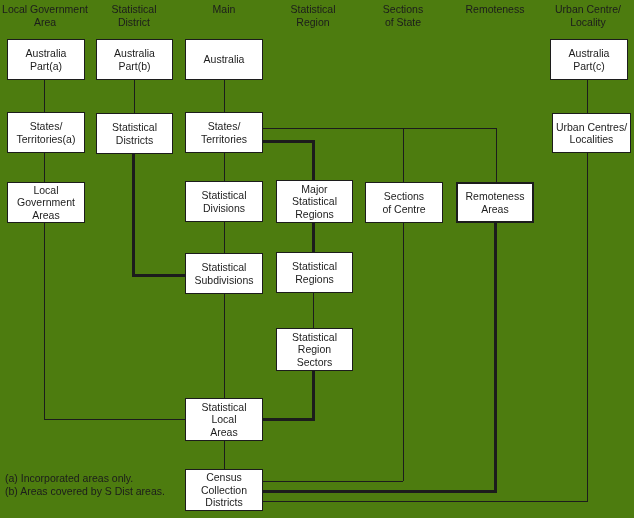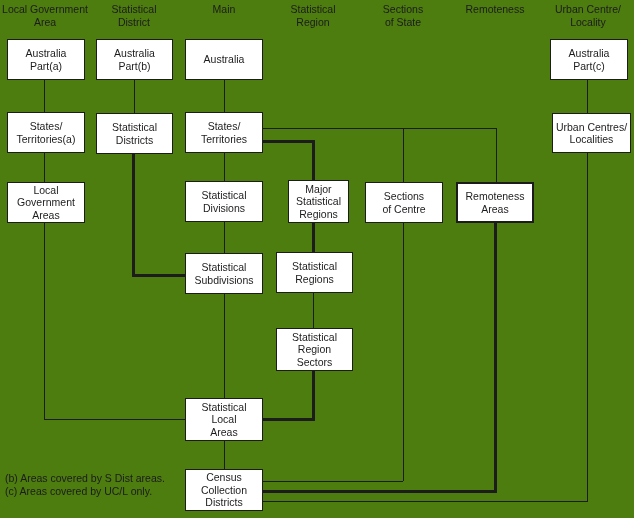--- a/index.html
+++ b/index.html
@@ -147,21 +147,21 @@
     <span class="box-label">Statistical
 Local
 Areas</span>
   </div>
   <div class="node" style="left:185px; top:469px; width:78px; height:42px;">
     <span class="box-label">Census
 Collection
 Districts</span>
   </div>
 
-  <div class="node" style="left:288px; top:180px; width:61px; height:43px;">
+  <div class="node" style="left:276px; top:180px; width:77px; height:43px;">
     <span class="box-label">Major
 Statistical
 Regions</span>
   </div>
   <div class="node" style="left:276px; top:252px; width:77px; height:41px;">
     <span class="box-label">Statistical
 Regions</span>
   </div>
   <div class="node" style="left:276px; top:328px; width:77px; height:43px;">
     <span class="box-label">Statistical
@@ -181,17 +181,17 @@
   <div class="node" style="left:550px; top:39px; width:78px; height:41px;">
     <span class="box-label">Australia
 Part(c)</span>
   </div>
   <div class="node" style="left:552px; top:113px; width:79px; height:40px;">
     <span class="box-label">Urban Centres/
 Localities</span>
   </div>
 
   <div class="footnotes">
+    <div class="footnote">(a) Incorporated areas only.</div>
     <div class="footnote">(b) Areas covered by S Dist areas.</div>
-    <div class="footnote">(c) Areas covered by UC/L only.</div>
   </div>
 
 </div>
 
 </body></html>

